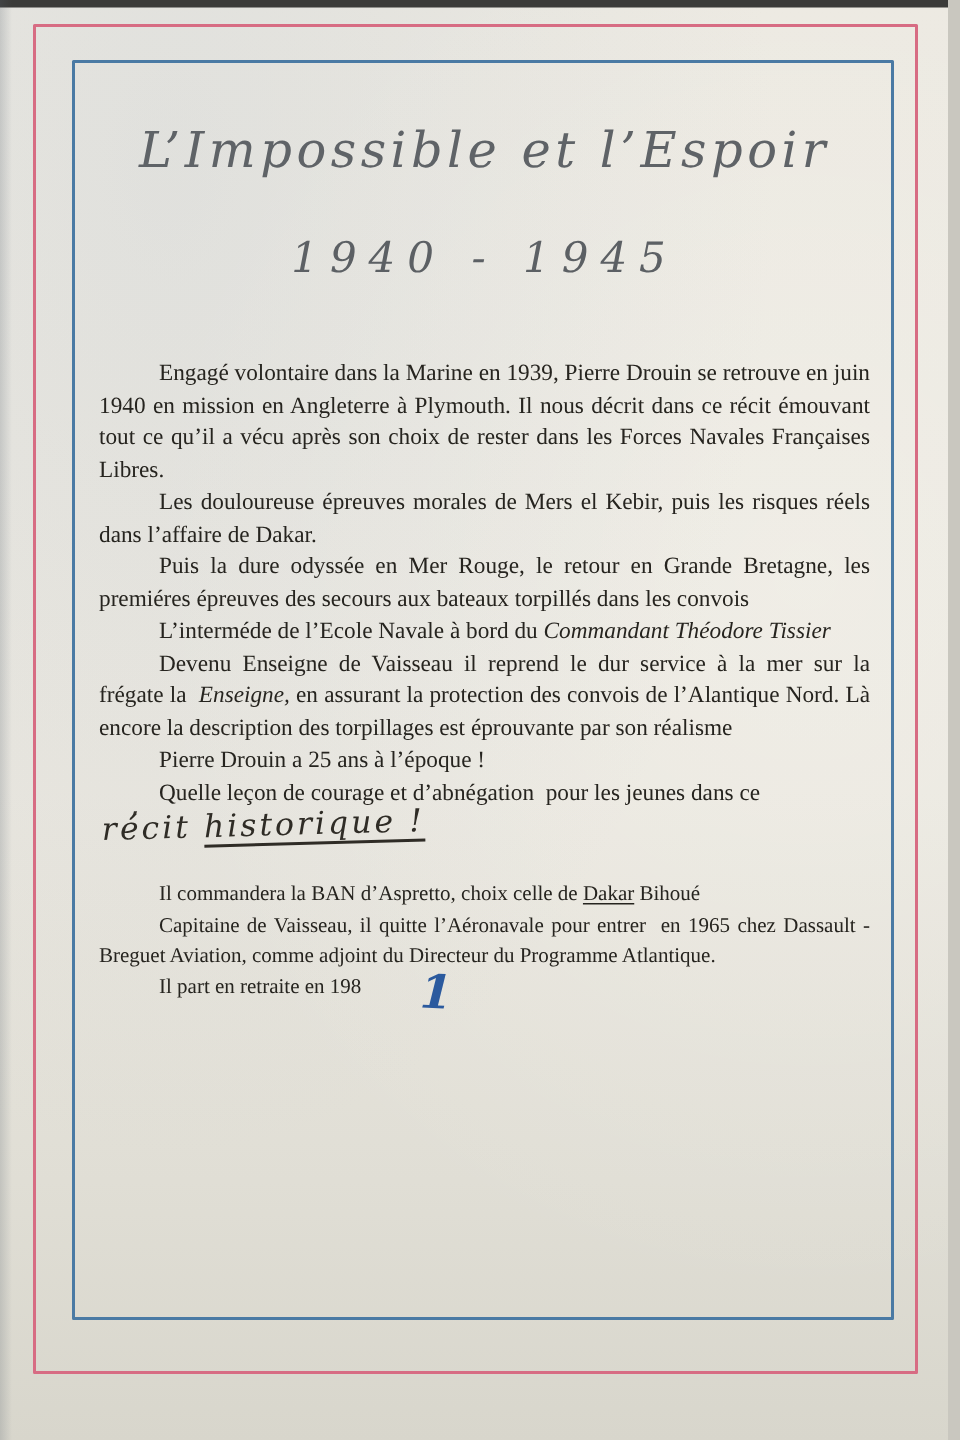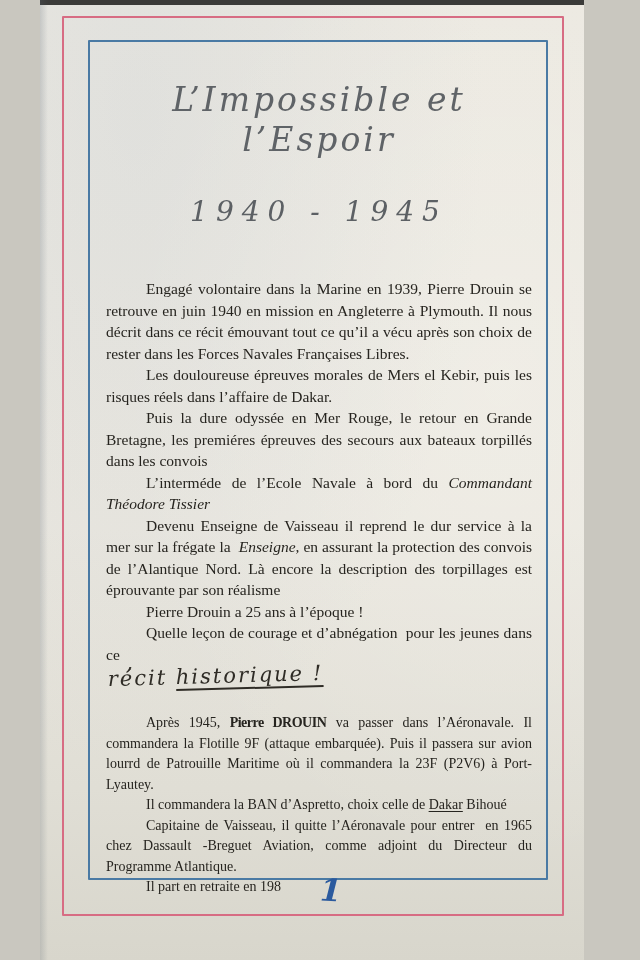--- a/index.html
+++ b/index.html
@@ -1,24 +1,23 @@
 <!DOCTYPE html>
 <html><head>
 <meta charset="utf-8">
 <style>
   html,body{margin:0;padding:0;}
   body{width:640px;height:960px;overflow:hidden;background:#c9c7bf;}
   .photo{
-    position:relative;width:544px;height:960px;overflow:hidden;
+    position:relative;width:632px;height:960px;overflow:hidden;
     background:
       radial-gradient(ellipse at 18% 12%, rgba(190,200,210,0.25), rgba(190,200,210,0) 55%),
       radial-gradient(ellipse at 85% 40%, rgba(255,255,250,0.25), rgba(255,255,250,0) 60%),
       linear-gradient(180deg,#ece9e1 0%, #eae7df 55%, #e0ded5 82%, #d8d6cc 100%);
     font-family:"Liberation Serif", serif;
-    margin-left:40px;
   }
   .top-strip{position:absolute;top:0;left:0;width:100%;height:5px;background:#3b3b39;}
   .left-shade{position:absolute;top:0;left:0;width:8px;height:100%;
     background:linear-gradient(90deg, rgba(90,100,110,0.22), rgba(90,100,110,0));}
   .frame-outer{position:absolute;left:22px;top:16px;right:20px;bottom:44px;
     border:2px solid #d76c83;border-radius:1px;}
   .frame-inner{position:absolute;left:48px;top:40px;right:36px;bottom:80px;
     border:2px solid #4a7aa4;border-radius:1px;}
   .content{position:absolute;left:66px;top:56px;right:52px;bottom:84px;color:#26241f;}
 
@@ -82,20 +81,19 @@
         <p class="para"><span class="run-normal">Devenu Enseigne de Vaisseau il reprend le dur service à la mer sur la frégate la  </span><span class="run-italic">Enseigne,</span><span class="run-normal"> en assurant la protection des convois de l’Alantique Nord. Là encore la description des torpillages est éprouvante par son réalisme</span></p>
         <p class="para"><span class="run-normal">Pierre Drouin a 25 ans à l’époque !</span></p>
         <p class="para"><span class="run-hw-comma">,</span><span class="run-normal">Quelle leçon de courage et d’abnégation  pour les jeunes dans ce</span></p>
       </div>
 
     <div class="hw-note">
       <span>récit </span><span class="underlined">historique !</span>
     </div>
 
     <div class="bio">
-        <p class="para"><span class="run-normal">Après 1945, </span><span class="run-bold">Pierre DROUIN</span><span class="run-normal"> va passer dans l’Aéronavale. Il commandera la Flotille 9F (attaque embarquée). Puis il passera sur avion lourrd de Patrouille Maritime où il commandera la 23F (P2V6) à Port-Lyautey.</span></p>
         <p class="para"><span class="run-normal">Il commandera la BAN d’Aspretto, choix celle de </span><span class="run-underline">Dakar</span><span class="run-normal"> Bihoué</span></p>
         <p class="para"><span class="run-normal">Capitaine de Vaisseau, il quitte l’Aéronavale pour entrer  en 1965 chez Dassault -Breguet Aviation, comme adjoint du Directeur du Programme Atlantique.</span></p>
         <p class="para"><span class="run-normal">Il part en retraite en 198</span><span class="run-hw-blue">1</span></p>
       </div>
 
   </div>
 </div>
 
 </body></html>

